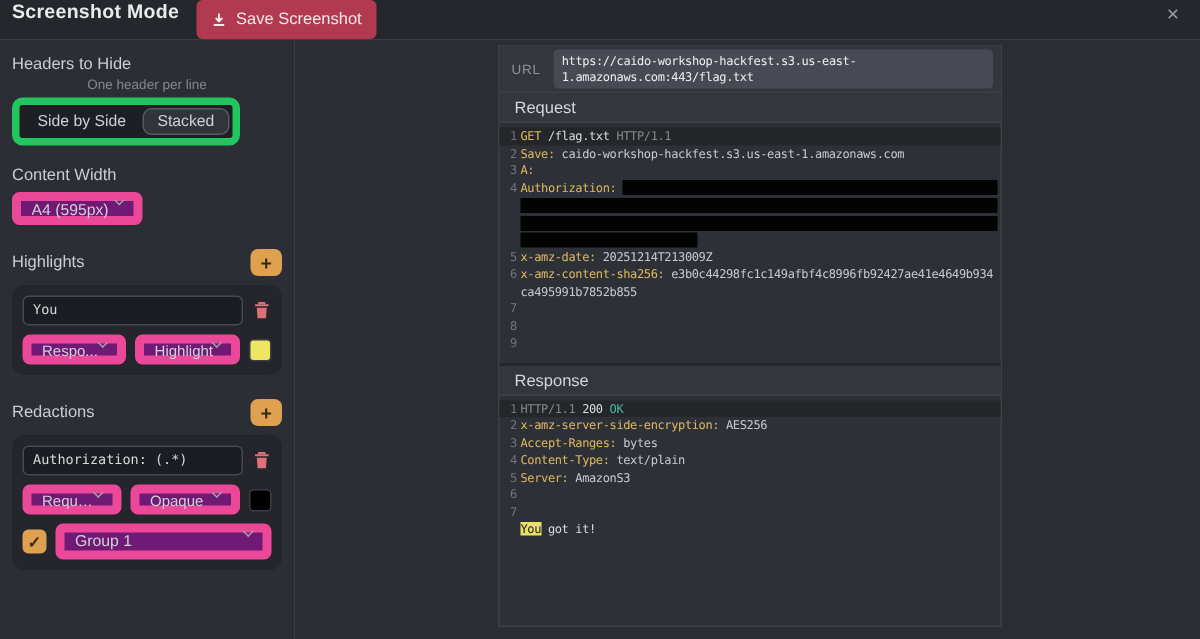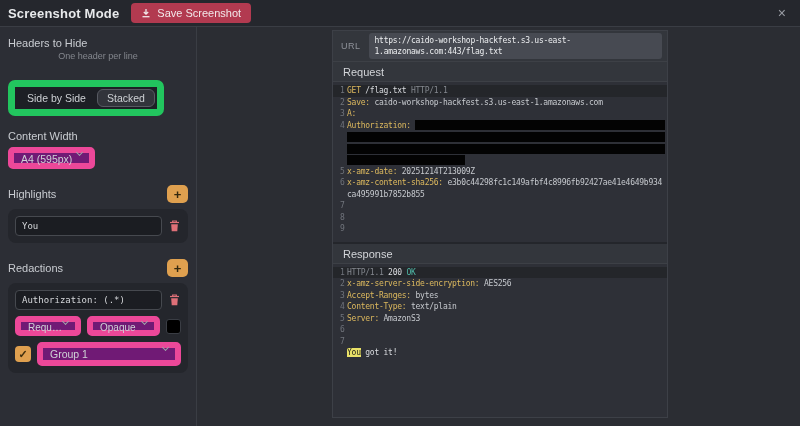--- a/index.html
+++ b/index.html
@@ -2,21 +2,21 @@
 <html><head>
 <meta charset="utf-8">
 <style>
   * { margin:0; padding:0; box-sizing:border-box; }
   html,body { width:800px; height:426px; overflow:hidden; background:#24262c;
     font-family:"Liberation Sans", sans-serif; }
   .app { width:800px; height:426px; display:flex; flex-direction:column; color:#d3d5d9; }
 
   
   .topbar { height:27px; flex:none; background:#25272d; border-bottom:1px solid #3a3d44;
-    display:flex; align-items:center; padding:0 10px 0 8px; gap:12px; }
+    display:flex; padding:0 10px 0 8px; gap:12px; }
   .app-title { font-size:13px; font-weight:700; color:#e8eaec; letter-spacing:.2px; }
   .save-btn { display:flex; align-items:center; gap:6px; background:#b23a50; color:#f2e8ea;
     border:none; border-radius:4px; font-size:11px; padding:4px 10px; cursor:pointer;
     font-family:"Liberation Sans", sans-serif; }
   .close-x { margin-left:auto; color:#9a9da4; font-size:14px; line-height:1; cursor:pointer; padding:2px 4px; }
 
   .body { flex:1; display:flex; min-height:0; }
 
   
   .sidebar { width:197px; flex:none; background:#2c2e35; border-right:1px solid #3a3d44;
@@ -24,22 +24,22 @@
   .field-label { font-size:11px; color:#c9ccd1; }
   .field-hint { font-size:9px; color:#84878e; margin-top:2px;text-align:center; }
   .textarea-wrap { position:relative; margin-top:5px; }
   .headers-textarea { width:181px; height:41px; resize:none; overflow:hidden;
     background:#1b1d22; color:#c8cacd; border:1px solid #46494f; border-radius:4px;
     font-family:"DejaVu Sans Mono", monospace; font-size:8.5px; line-height:8.8px;
     padding:3px 6px; white-space:pre; }
   .resize-handle { position:absolute; right:2px; bottom:2px; width:8px; height:8px;
     background:repeating-linear-gradient(135deg, transparent 0 2px, #5d6067 2px 3px); }
   .mt-layout { margin-top:12px; }
-  .segmented { margin-top:19px; display:inline-flex; align-items:center; gap:1px;
-    background:#1d1f25; border:7px solid #22c55e; border-radius:7px; padding:2px; }
+  .segmented { margin-top:4px; display:inline-flex; align-items:center; gap:1px;
+    background:#1d1f25; border:5px solid #22c55e; border-radius:7px; padding:2px; }
   .seg-option { font-size:10.5px; color:#cdd0d4; padding:2px 9px; border:1px solid transparent;
     border-radius:6px; cursor:pointer; white-space:nowrap; }
   .seg-option.selected { background:#32343b; border-color:#575a62; }
   .mt-cw { margin-top:14px; }
   .select { display:flex; align-items:flex-start; background:#701a75; border:6px solid #ec4899;
     border-radius:5px; height:22px; padding:0 7px; font-size:10.5px; color:#cfd2d6; cursor:pointer; }
   .select .sel-text { overflow:hidden; white-space:nowrap; text-overflow:ellipsis; }
   .chev { width:5px; height:5px; border-right:1.4px solid #9fa2a8; border-bottom:1.4px solid #9fa2a8;
     transform:rotate(45deg); margin-left:auto; margin-top:-3px; flex:none; }
   .select-a4 { width:87px; margin-top:5px; }
@@ -132,20 +132,31 @@
       </div>
       <div class="card">
         <div class="card-row">
           <input class="pattern-input" spellcheck="false" value="You" style="">
           <svg class="trash" width="13" height="14" viewBox="0 0 13 14">
             <path d="M2 3.5h9" stroke="#df7078" stroke-width="1.2" fill="none"></path>
             <path d="M4.7 3.2V2h3.6v1.2" stroke="#df7078" stroke-width="1.2" fill="none"></path>
             <path d="M3.2 5.2l.5 7h5.6l.5-7z" fill="#df7078"></path>
           </svg>
         </div>
+        <div class="card-row">
+          <div class="select select-sm sel-scope-h">
+            <span class="sel-text">Respo...</span>
+            <i class="chev"></i>
+          </div>
+          <div class="select select-sm sel-style-h">
+            <span class="sel-text">Highlight</span>
+            <i class="chev"></i>
+          </div>
+          <div class="swatch" style="background: rgb(239, 229, 101);"></div>
+        </div>
       </div>
 
       <div class="section-row">
         <span class="field-label">Redactions</span>
         <button class="add-btn">+</button>
       </div>
       <div class="card">
         <div class="card-row">
           <input class="pattern-input" spellcheck="false" value="Authorization: (.*)" style="">
           <svg class="trash" width="13" height="14" viewBox="0 0 13 14">

